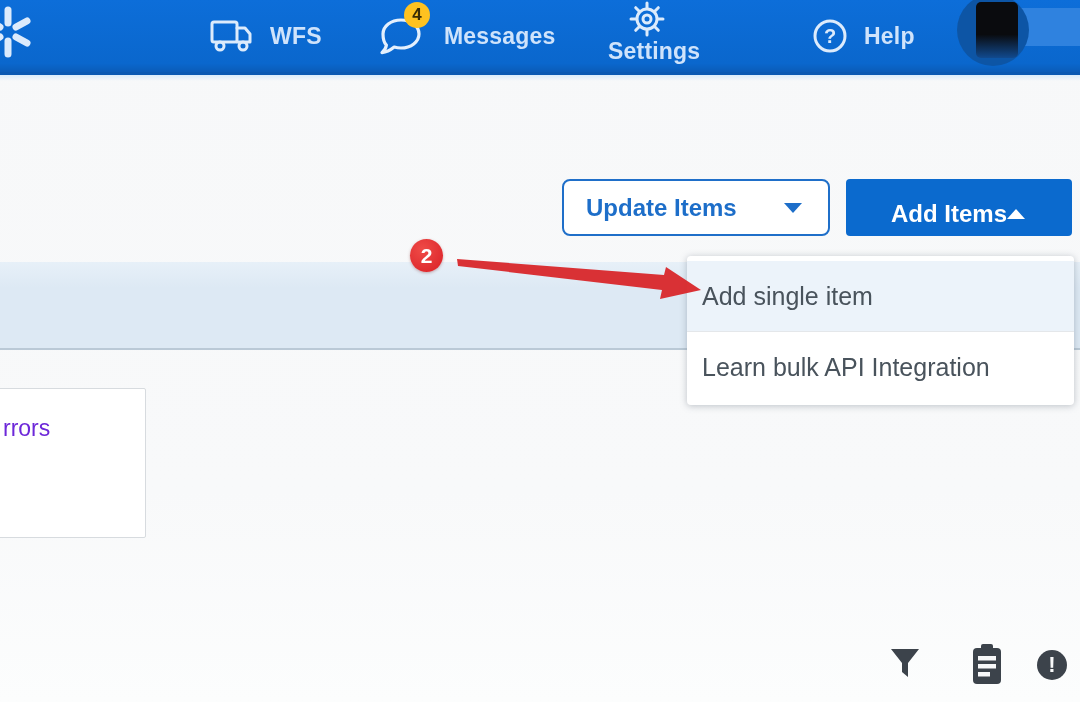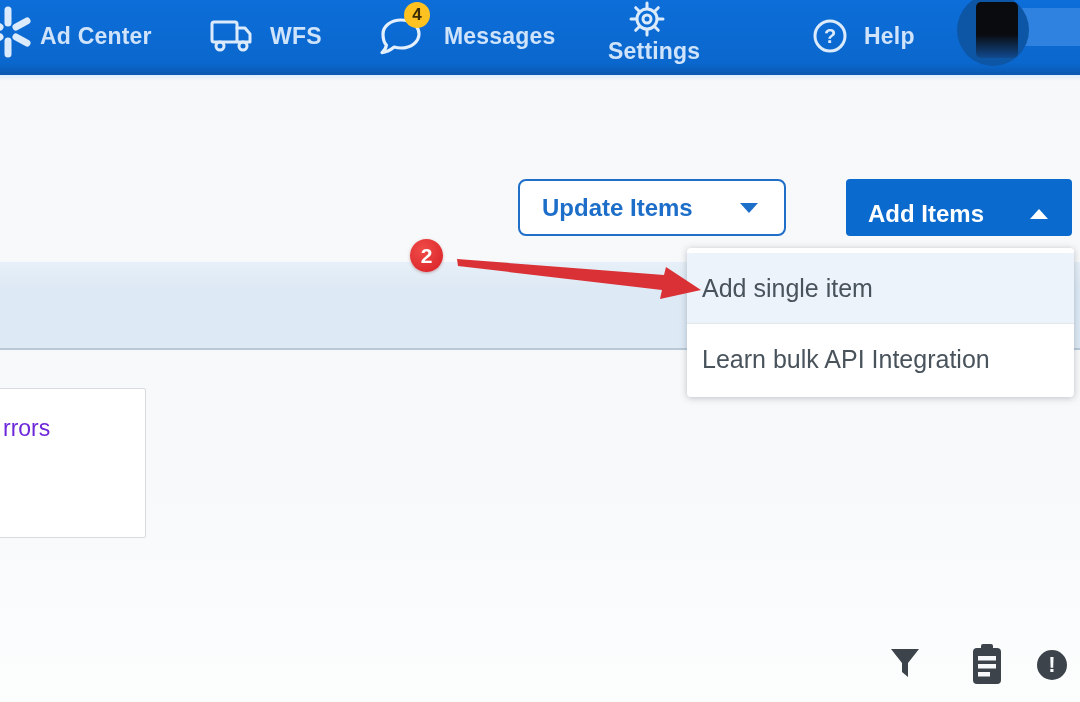--- a/index.html
+++ b/index.html
@@ -20,35 +20,35 @@
   
   .hdr-strip{position:absolute;left:1008px;top:8px;width:72px;height:38px;background:#2f82df;}
   .hdr-circle{position:absolute;left:957px;top:-6px;width:72px;height:72px;border-radius:50%;background:#0d55a5;}
   .hdr-black{position:absolute;left:976px;top:2px;width:42px;height:56px;border-radius:5px;
     background:linear-gradient(180deg,#0a0b0e 0%,#0a0b0e 58%,#114a8f 100%);}
   .badge{position:absolute;left:404px;top:2px;width:26px;height:26px;border-radius:50%;
     background:#ffc220;color:#3a2c05;font-size:17px;font-weight:bold;line-height:26px;text-align:center;}
   
   .btn{position:absolute;top:179px;height:57px;display:flex;align-items:center;
     justify-content:space-between;box-sizing:border-box;cursor:pointer;z-index:20;}
-  .btn-update{left:518px;width:268px;background:#ffffff;border:2px solid #1f6fc9;
+  .btn-update{left:562px;width:268px;background:#ffffff;border:2px solid #1f6fc9;
     border-radius:8px;padding:0 26px 0 22px;}
   .btn-update .lbl{color:#1d6ec9;font-size:24px;font-weight:600;}
   .caret-down{width:0;height:0;border-left:9px solid transparent;border-right:9px solid transparent;
     border-top:10px solid #1d6ec9;}
-  .btn-add{left:846px;width:226px;background:#0b6ace;border-radius:4px;padding:13px 24px 0 22px;}
+  .btn-add{left:846px;width:226px;background:#0b6ace;border-radius:4px;padding:13px 24px 0 22px;justify-content:center;}
   .btn-add .lbl{color:#ffffff;font-size:24px;font-weight:700;}
   .caret-up{width:0;height:0;border-left:9px solid transparent;border-right:9px solid transparent;
     border-bottom:10px solid #ffffff;}
   
   .band{position:absolute;left:0;top:262px;width:1080px;height:86px;z-index:10;
     background:linear-gradient(180deg,#e7f0f8 0%,#dde9f4 30%,#dde9f4 100%);
     border-bottom:2px solid #bac9d6;}
   
-  .menu{position:absolute;left:687px;top:248px;width:387px;z-index:40;background:#ffffff;
+  .menu{position:absolute;left:687px;top:256px;width:387px;z-index:40;background:#ffffff;
     border-radius:4px;box-shadow:0 1px 7px rgba(90,100,115,.38);padding:5px 0 3px 0;box-sizing:border-box;}
   .menu-item{height:70px;display:flex;align-items:center;padding-left:15px;font-size:25px;
     color:#49535c;cursor:pointer;}
   .menu-item.hl{background:#ecf3fa;}
   .menu-divider{height:1px;background:#e4e7ea;margin:0;}
   
   .card{position:absolute;left:-34px;top:388px;width:180px;height:150px;background:#ffffff;
     border:1.5px solid #d7dbdf;border-radius:2px;box-sizing:border-box;z-index:15;}
   .card-label{position:absolute;left:36px;top:26px;color:#6d28d9;font-size:23px;}
   
@@ -76,23 +76,20 @@
       <g stroke="#dcebfc" stroke-width="7" stroke-linecap="round">
         <line x1="26" y1="4" x2="26" y2="17"></line>
         <line x1="26" y1="35" x2="26" y2="48"></line>
         <line x1="7" y1="15" x2="18" y2="21"></line>
         <line x1="34" y1="31" x2="45" y2="37"></line>
         <line x1="7" y1="37" x2="18" y2="31"></line>
         <line x1="34" y1="21" x2="45" y2="15"></line>
       </g>
     </svg>
 
-    <div class="nav-item" style="left:40px;">
-      <span class="nav-label">Ad Center</span>
-    </div>
 
     <div class="nav-item" style="left:210px;align-items:center;">
       <svg class="nav-ic" width="44" height="34" viewBox="0 0 44 34" style="margin-right:16px;">
         <g fill="none" stroke="#dcebfc" stroke-width="3" stroke-linejoin="round" stroke-linecap="round">
           <rect x="2" y="3" width="25" height="20" rx="2"></rect>
           <path d="M27 9 h8 l5 6 v8 h-13"></path>
           <circle cx="10" cy="27" r="4"></circle>
           <circle cx="33" cy="27" r="4"></circle>
         </g>
       </svg>

